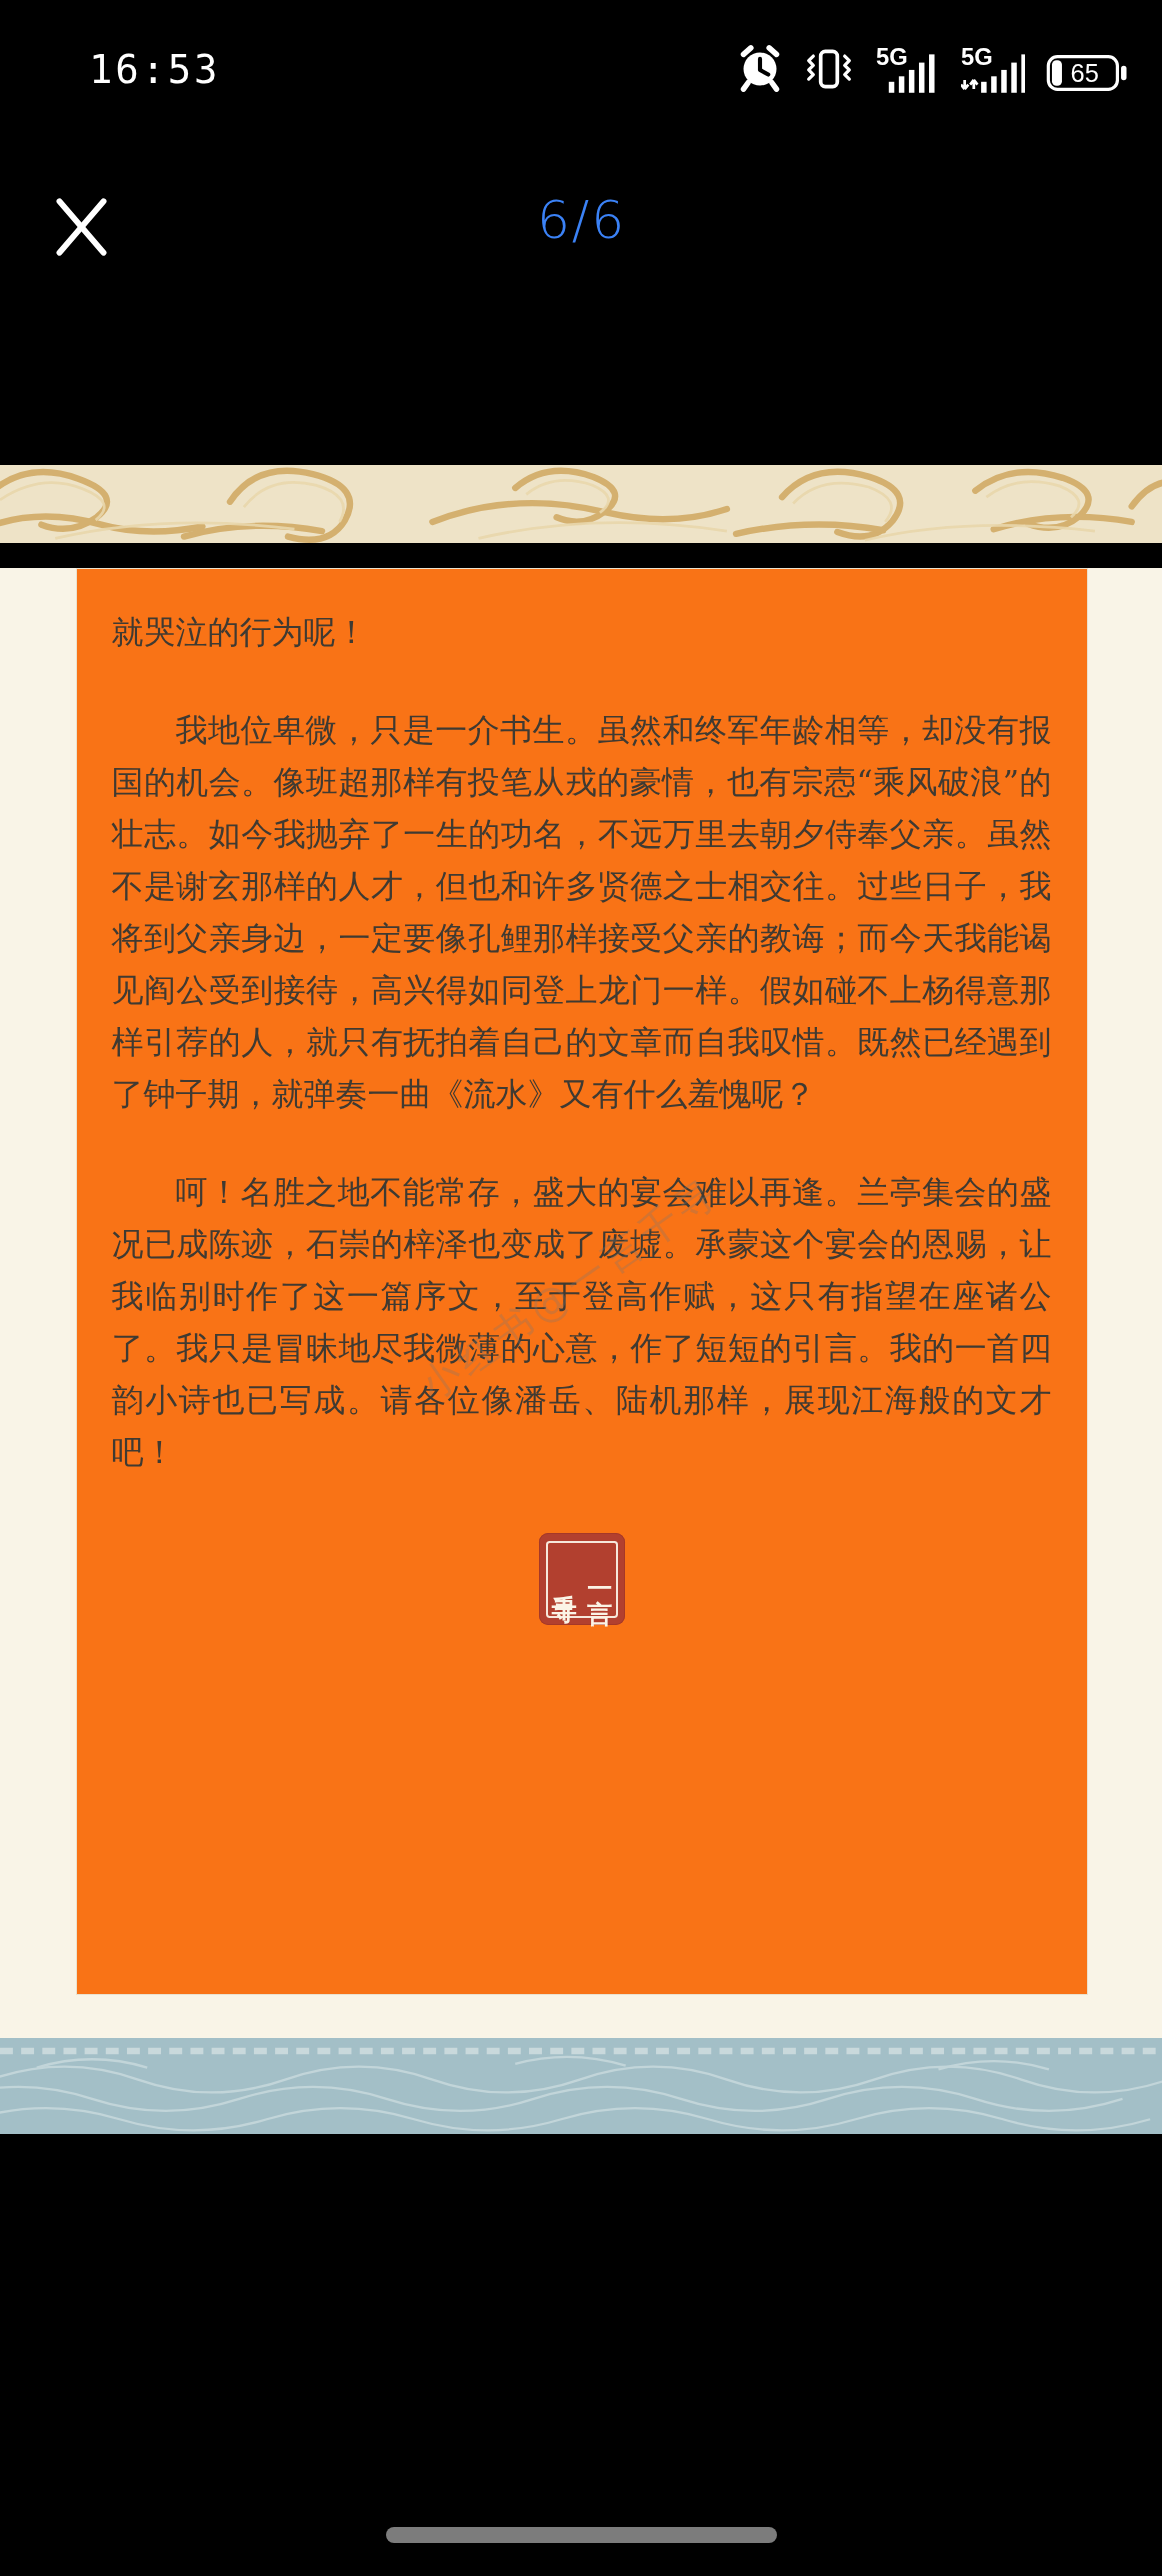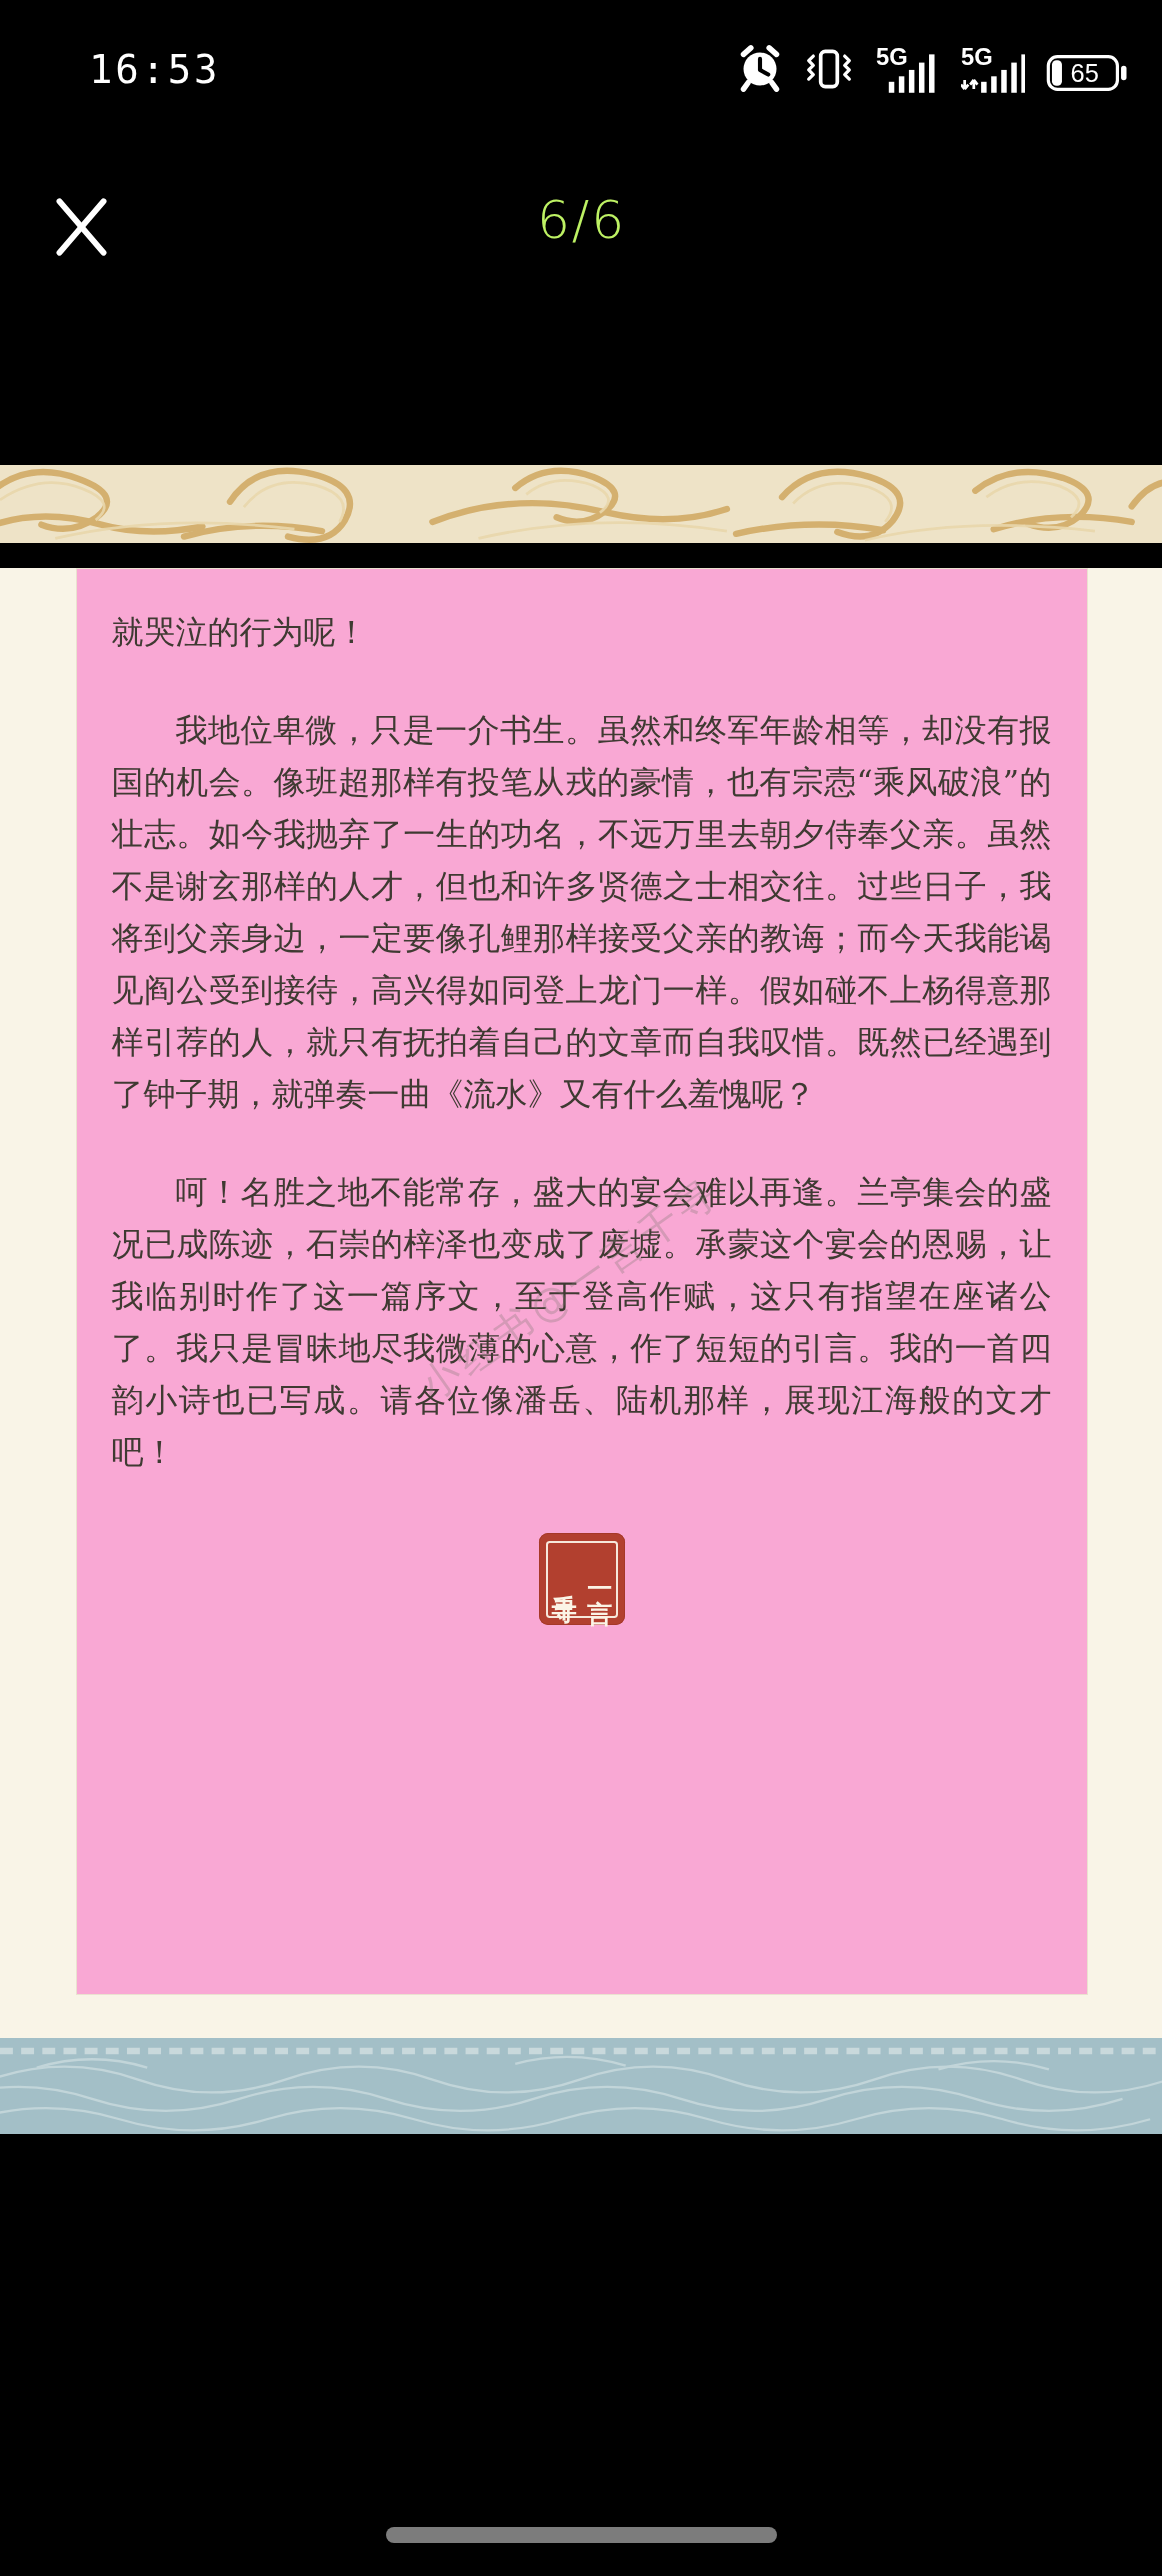--- a/index.html
+++ b/index.html
@@ -16,32 +16,32 @@
   .status-time{font-size:39px;letter-spacing:2.8px;color:#fff;font-family:"DejaVu Sans Mono","Liberation Mono",monospace;}
   .status-icons{display:flex;align-items:flex-end;gap:21px;height:48px;}
   .status-icons svg{display:block;}
   
   .viewer-header{
     position:absolute;top:184px;left:0;width:1163px;height:83px;
   }
   .close-btn{position:absolute;left:46px;top:9.2px;width:70px;height:70px;display:flex;align-items:center;justify-content:center;background:none;border:none;padding:0;cursor:pointer;}
   .page-indicator{
     position:absolute;left:0;right:0;top:5.5px;text-align:center;
-    color:#bef264;font-size:52px;font-weight:200;letter-spacing:1.8px;
+    color:#3b82f6;font-size:52px;font-weight:200;letter-spacing:1.8px;
     font-family:"DejaVu Sans","Liberation Sans",sans-serif;
   }
   
   .artwork{position:absolute;top:465px;left:0;width:1163px;height:1644px;}
   .gold-band{width:1163px;height:78px;display:block;}
   .paper{
     position:relative;width:1163px;height:1470px;background:#f9f4e7;
   }
   .card{
     position:relative;margin:25px auto 0;width:1012px;height:1427px;
-    box-sizing:border-box;background:#f9a8d4;border:1.8px solid #eae2cf;
+    box-sizing:border-box;background:#f97316;border:1.8px solid #eae2cf;
     padding:37px 35px 4px;overflow:hidden;
   }
   .article p{
     margin:0 0 46px;font-size:32px;line-height:52px;color:#3f3a32;
     text-align:justify;font-family:"DejaVu Serif","Liberation Serif",serif;
   }
   .article p + p{text-indent:2em;}
   .watermark{
     position:absolute;left:440px;top:791px;width:396px;
     font-size:39px;letter-spacing:5.5px;color:rgba(125,120,112,0.30);

